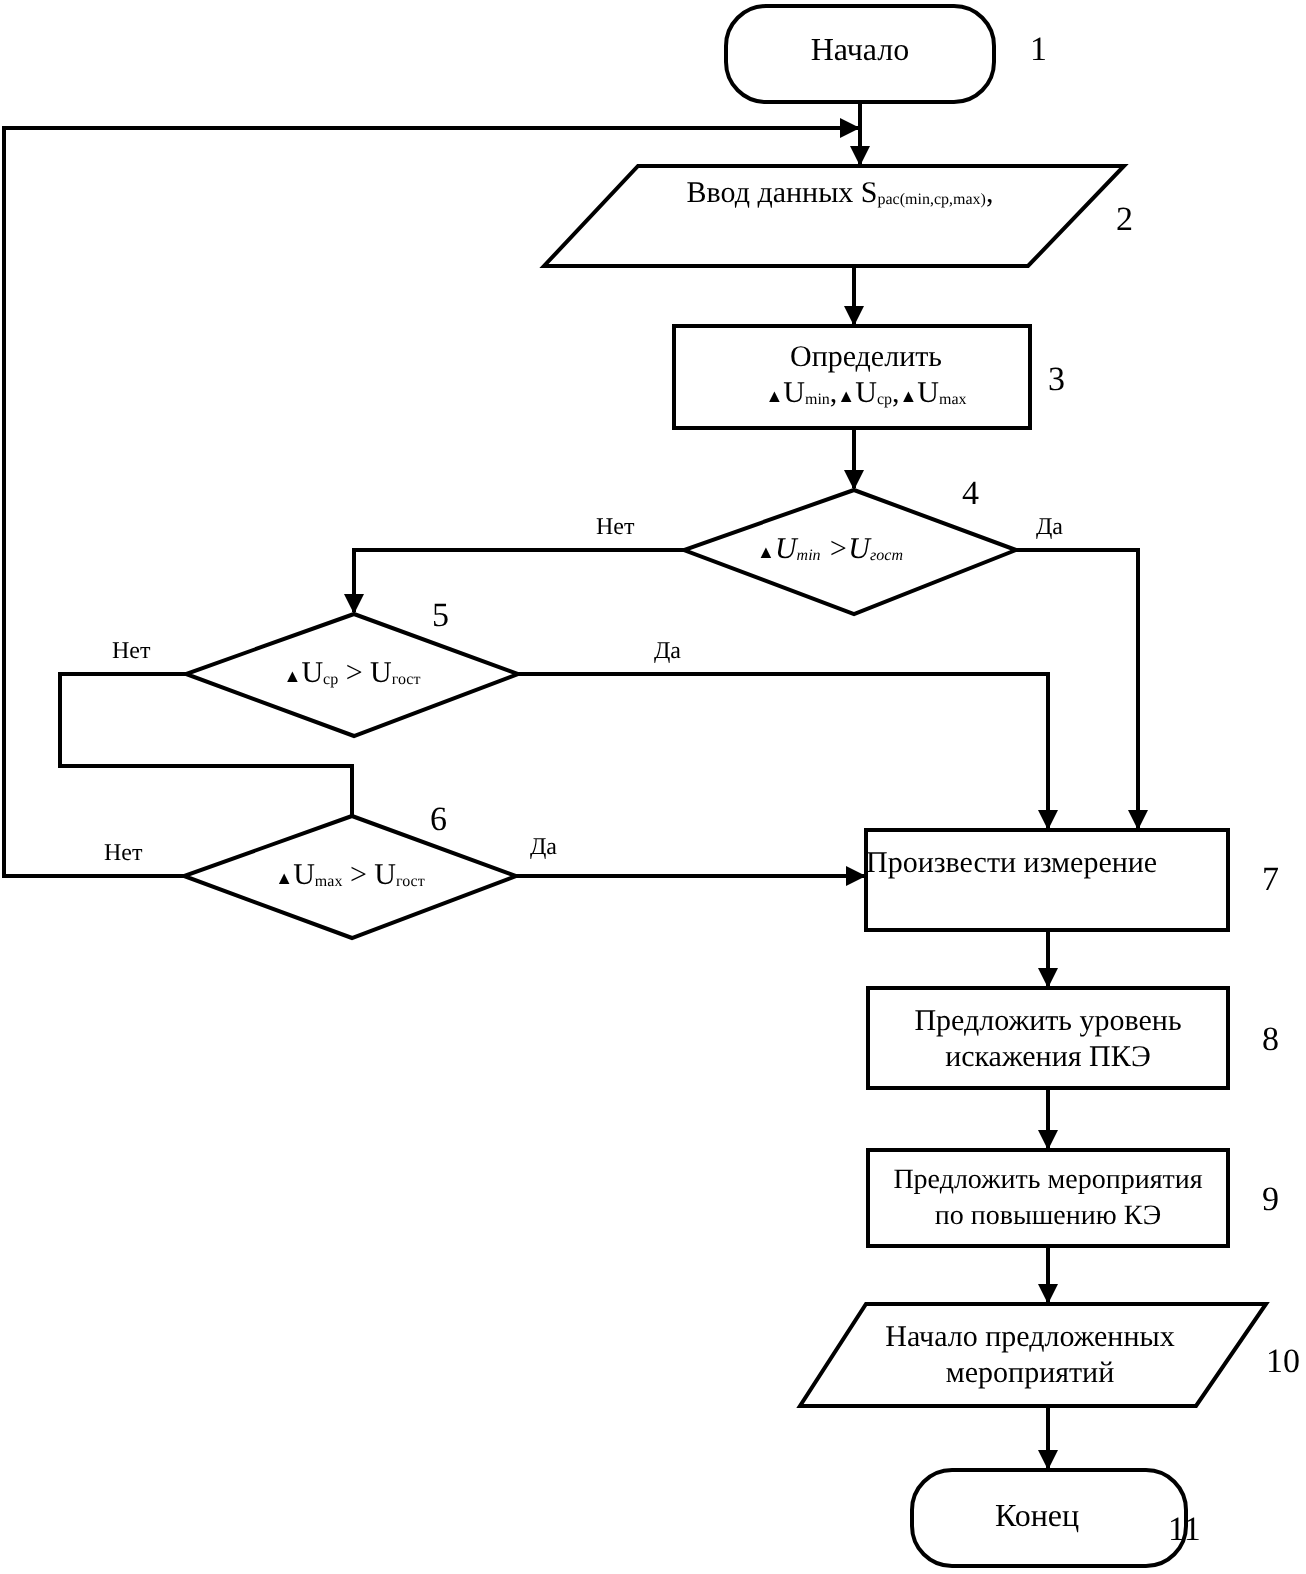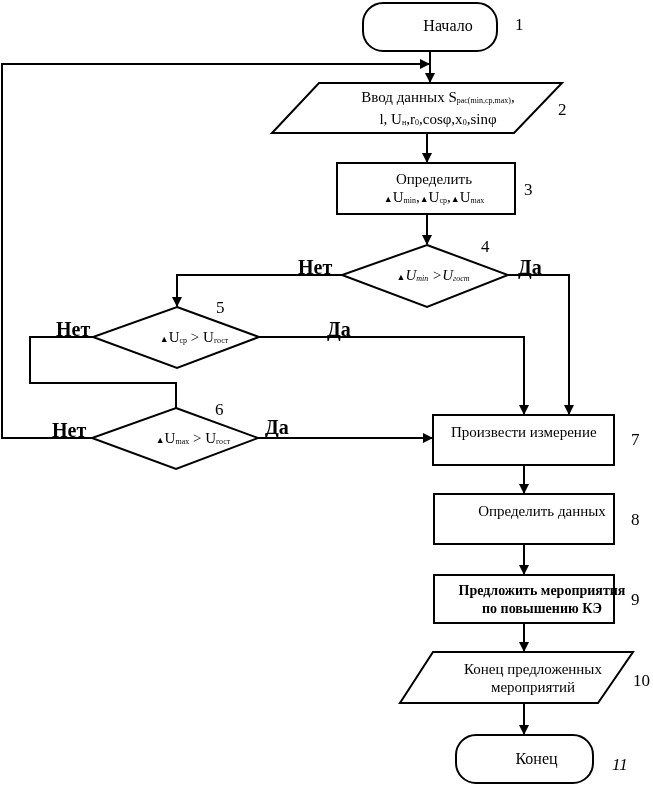--- a/index.html
+++ b/index.html
@@ -1,20 +1,20 @@
 <!DOCTYPE html>
 <html><head>
 <meta charset="utf-8">
 <style>
   html,body{margin:0;padding:0;background:#fff;}
   body{width:653px;height:787px;position:relative;overflow:hidden;font-family:"Liberation Serif","DejaVu Serif",serif;color:#000;}
   svg{position:absolute;left:0;top:0;}
-  .t{position:absolute;font-size:15px;line-height:18px;text-align:center;white-space:nowrap;padding-left:18px;}
+  .t{position:absolute;font-size:15px;line-height:18px;text-align:center;white-space:nowrap;}
   .num{position:absolute;font-size:17px;}
-  .lbl{position:absolute;font-size:20px;font-weight:bold;}
+  .lbl{position:absolute;font-size:12px;}
   .sub{font-size:8px;vertical-align:-1px;}
   .tri{font-size:9px;}
 </style>
 </head>
 <body>
 
 <svg width="653" height="787" viewBox="0 0 653 787">
   <defs>
     <marker id="ah" markerWidth="10" markerHeight="10" refX="9" refY="5" orient="auto" markerUnits="userSpaceOnUse">
       <path d="M0,0 L10,5 L0,10 Z" fill="#000"></path>
@@ -47,58 +47,58 @@
     <line x1="524" y1="544" x2="524" y2="574" marker-end="url(#ah)"></line>
     <line x1="524" y1="623" x2="524" y2="651" marker-end="url(#ah)"></line>
     <line x1="524" y1="703" x2="524" y2="734" marker-end="url(#ah)"></line>
   </g>
 </svg>
 
 <div class="t" style="left:363px;top:17px;width:134px;font-size:16px;">Начало</div>
 
 <div class="t" style="left:300px;top:88px;width:240px;">
   <div><span>Ввод данных S</span><span class="sub">pac(min,cp,max)</span><span>,</span></div>
-  <div class="rich"><span>l, U</span><span class="sub">н</span><span>,r</span><span class="sub">0</span><span>,cosφ,x</span><span class="sub">0</span><span>,sinφ</span></div>
 </div>
 
-<div class="t" style="left:327px;top:170px;width:178px;">
+<div class="t" style="left:344px;top:170px;width:178px;">
   <div>Определить</div>
   <div class="rich"><span class="tri">▲</span><span>U</span><span class="sub">min</span><span>,</span><span class="tri">▲</span><span>U</span><span class="sub">cp</span><span>,</span><span class="tri">▲</span><span>U</span><span class="sub">max</span></div>
 </div>
 
 <div class="t rich" style="left:332px;top:266px;width:166px;font-style:italic;"><span class="tri">▲</span><span>U</span><span class="sub">min</span><span> &gt;U</span><span class="sub">гост</span></div>
 <div class="t rich" style="left:93px;top:328px;width:166px;"><span class="tri">▲</span><span>U</span><span class="sub">cp</span><span> &gt; U</span><span class="sub">гост</span></div>
 <div class="t rich" style="left:92px;top:429px;width:166px;"><span class="tri">▲</span><span>U</span><span class="sub">max</span><span> &gt; U</span><span class="sub">гост</span></div>
 
 <div class="t" style="left:433px;top:423px;width:144px;">
   <div>Произвести измерение</div>
 </div>
 <div class="t" style="left:434px;top:502px;width:180px;">
-  <div>Определить данных</div>
+  <div>Предложить уровень</div>
+  <div>искажения ПКЭ</div>
 </div>
-<div class="t" style="left:434px;top:582px;width:180px;font-size:14px;font-weight:bold;">
+<div class="t" style="left:434px;top:582px;width:180px;font-size:14px;">
   <div>Предложить мероприятия</div>
   <div>по повышению КЭ</div>
 </div>
 <div class="t" style="left:415px;top:660px;width:200px;">
-  <div>Конец предложенных</div>
+  <div>Начало предложенных</div>
   <div>мероприятий</div>
 </div>
 <div class="t" style="left:456px;top:750px;width:125px;font-size:16px;">Конец</div>
 
 <div class="num" style="left:515px;top:15px;">1</div>
 <div class="num" style="left:558px;top:100px;">2</div>
 <div class="num" style="left:524px;top:180px;">3</div>
 <div class="num" style="left:481px;top:237px;">4</div>
 <div class="num" style="left:216px;top:298px;">5</div>
 <div class="num" style="left:215px;top:400px;">6</div>
 <div class="num" style="left:631px;top:430px;">7</div>
 <div class="num" style="left:631px;top:510px;">8</div>
 <div class="num" style="left:631px;top:590px;">9</div>
 <div class="num" style="left:633px;top:671px;">10</div>
-<div class="num" style="left:612px;top:755px;font-style:italic;">11</div>
+<div class="num" style="left:584px;top:755px;">11</div>
 
 <div class="lbl" style="left:298px;top:256px;">Нет</div>
 <div class="lbl" style="left:518px;top:256px;">Да</div>
 <div class="lbl" style="left:56px;top:318px;">Нет</div>
 <div class="lbl" style="left:327px;top:318px;">Да</div>
 <div class="lbl" style="left:52px;top:419px;">Нет</div>
 <div class="lbl" style="left:265px;top:416px;">Да</div>
 
 </body></html>

